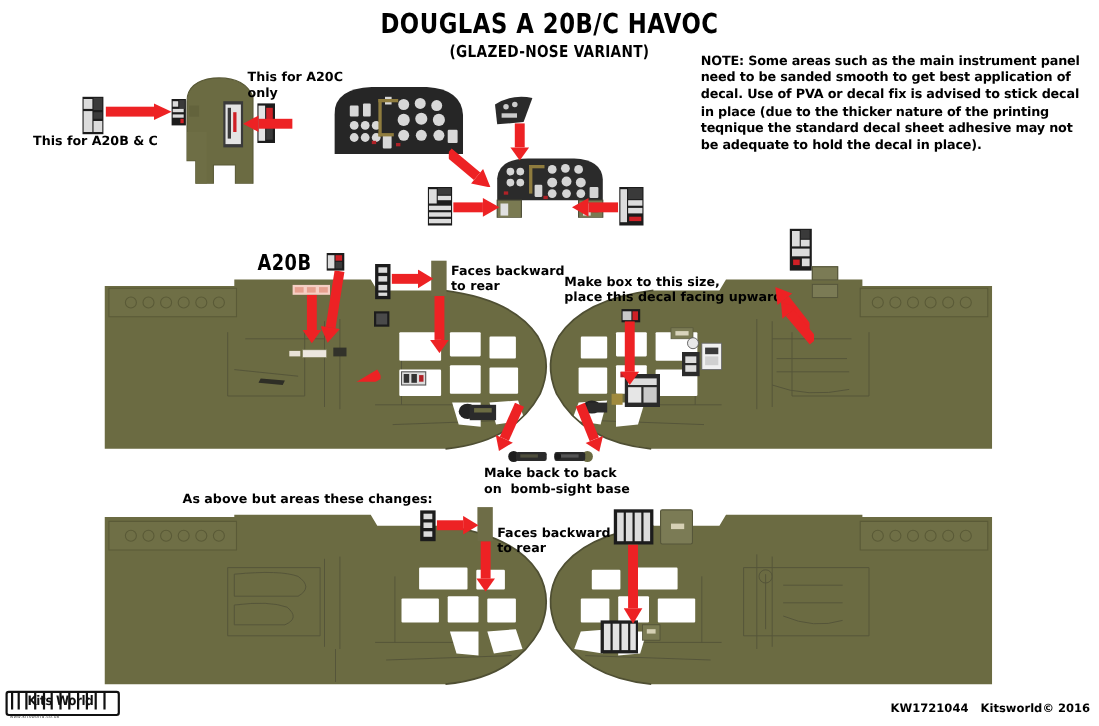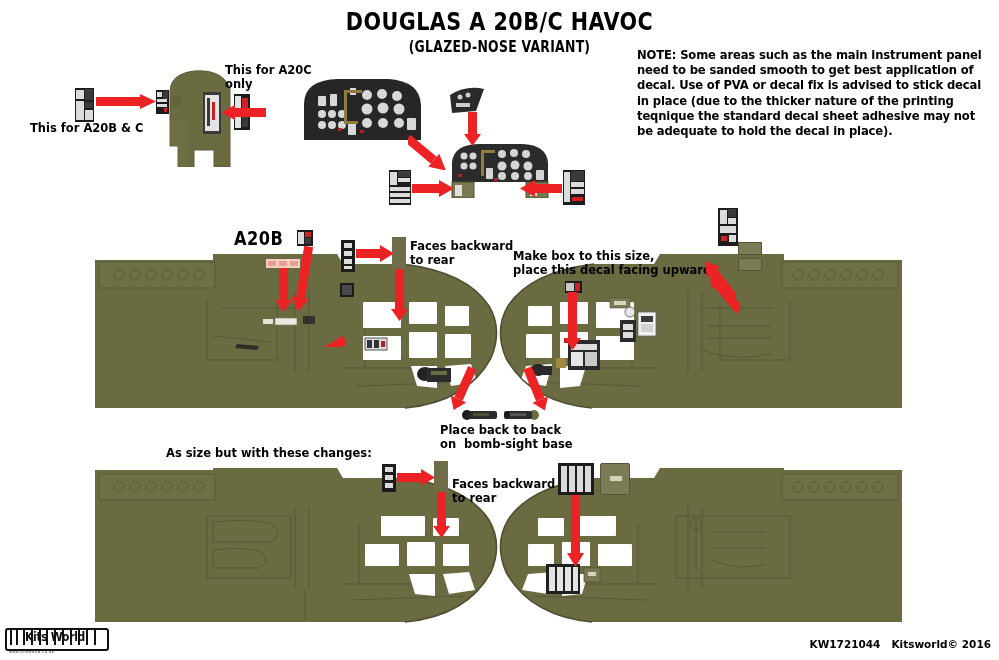--- a/index.html
+++ b/index.html
@@ -469,36 +469,36 @@
   </svg>
 </div>
 <div class="abs" style="left:502px;top:408px;">
   <svg width="38" height="14" viewBox="0 0 38 14">
     <circle cx="32" cy="7" r="5" fill="#6b6b42"></circle>
       <rect x="2" y="3" width="28" height="8" rx="2" fill="#2b2b2b"></rect>
     <rect x="8" y="5" width="16" height="3" fill="#555"></rect>
     <circle cx="5" cy="7" r="3" fill="#1a1a1a"></circle>
   </svg>
 </div>
-<div class="abs callout" style="left:440px;top:424px;white-space:pre;">Place back to back
+<div class="abs callout" style="left:440px;top:424px;white-space:pre;">Make back to back
 on  bomb-sight base</div>
 <svg class="arrow" style="left:444px;top:366px;" width="38" height="48">
   <g fill="#ed2224" transform="rotate(24 19 24)">
       <rect x="14" y="0" width="9" height="34"></rect>
       <path d="M10 34 L18.5 46 L27 34 Z"></path>
     </g>
 </svg>
 <svg class="arrow" style="left:518px;top:366px;" width="38" height="48">
   <g fill="#ed2224" transform="rotate(-22 19 24)">
       <rect x="14" y="0" width="9" height="34"></rect>
       <path d="M10 34 L18.5 46 L27 34 Z"></path>
     </g>
 </svg>
 
-<div class="abs callout" style="left:166px;top:447px;">As size but with these changes:</div>
+<div class="abs callout" style="left:166px;top:447px;">As above but areas these changes:</div>
 <div class="abs biglbl" style="left:240px;top:478px;">A20C</div>
 
 <div class="fus" style="left:95px;top:460px;">
   <svg width="410" height="165" viewBox="0 0 410 165">
     <path d="M0 10 L0 162 L310 162 Q372 156 396 112 Q408 84 394 60 Q372 26 308 18 L248 18 L242 8 L118 8 L118 10 Z" fill="#6b6b42"></path>
     <path d="M4 14 L120 14 L120 40 L4 40 Z" fill="#6f6f46" stroke="#5a5a37" stroke-width="1"></path>
     <g fill="none" stroke="#5a5a37" stroke-width="1">
       <circle cx="24" cy="27" r="5"></circle>
         <circle cx="40" cy="27" r="5"></circle>
         <circle cx="56" cy="27" r="5"></circle>

